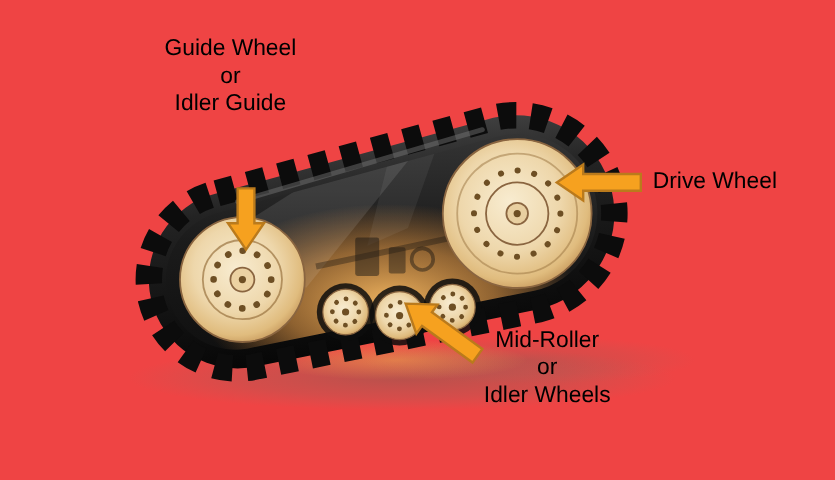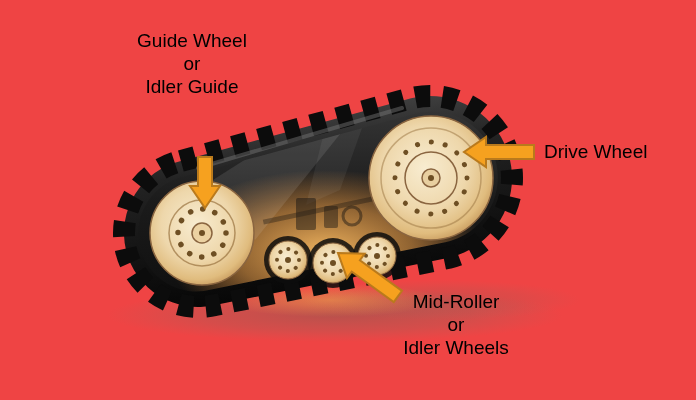--- a/index.html
+++ b/index.html
@@ -14,21 +14,21 @@
   .label {
     position:absolute;
     color:#000000;
     font-size:19px;
     line-height:23px;
     text-align:center;
   }
   .label div { white-space:nowrap; }
   #label-guide { left:92px;  top:29px;  width:200px; }
   #label-drive { left:544px; top:140px; width:160px; text-align:left; }
-  #label-mid   { left:356px; top:290px; width:200px; }
+  #label-mid   { left:356px; top:272px; width:200px; }
 </style>
 </head>
 <body>
 
 <div class="stage">
 
   <svg width="696" height="400" viewBox="0 0 696 400">
     <defs>
       <linearGradient id="trackG" x1="0" y1="0" x2="0.25" y2="1">
         <stop offset="0" stop-color="#565656"></stop>

